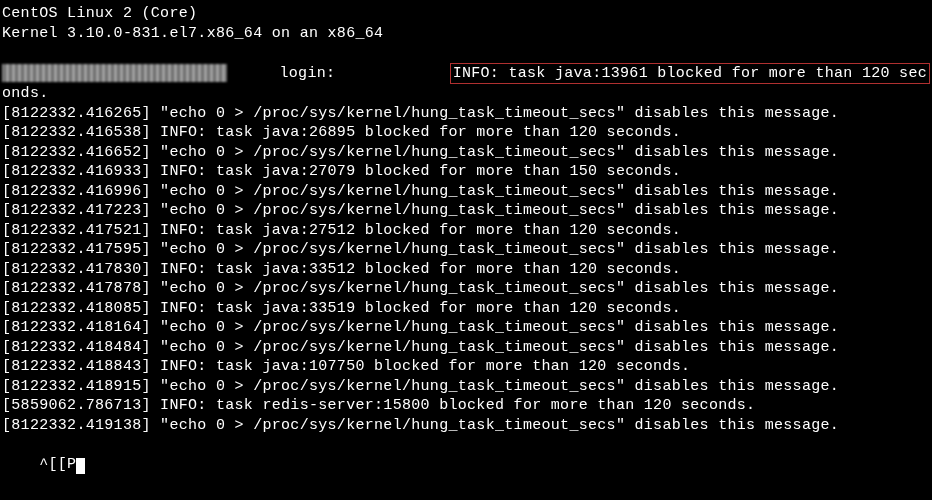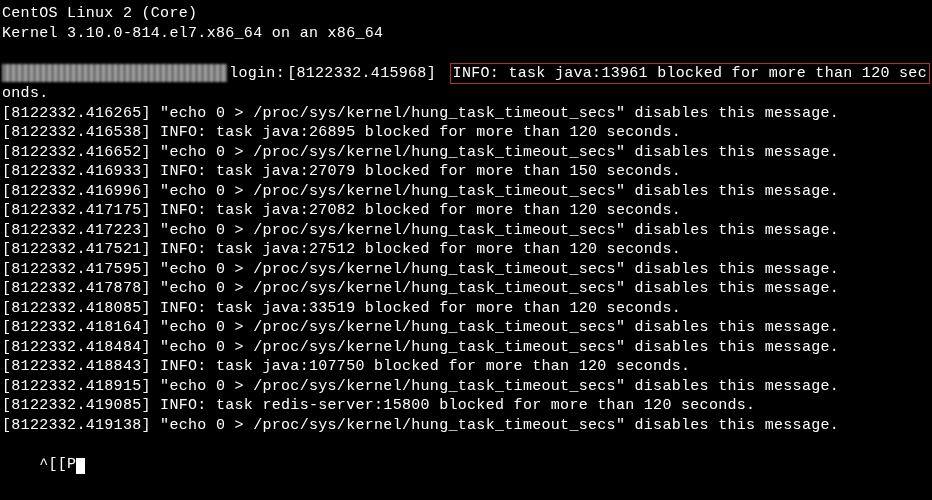--- a/index.html
+++ b/index.html
@@ -50,48 +50,47 @@
       height: 16px;
       background: #fff;
       vertical-align: bottom;
     }
   </style>
 </head>
 <body>
 
 <div>
   <div class="line">CentOS Linux 2 (Core)</div>
-  <div class="line">Kernel 3.10.0-814.el7.x86_64 on an x86_64</div>
+  <div class="line">Kernel 3.10.0-831.el7.x86_64 on an x86_64</div>
   <div class="line">&nbsp;</div>
 
   <div class="login-line">
     <span class="censored"></span>
     <span> login: </span>
-    <span>[8122332.415968]</span>
     <span>&nbsp;</span>
     <span class="highlight-box">INFO: task java:13961 blocked for more than 120 sec</span>
   </div>
   <div class="line">onds.</div>
 
   <div id="log-lines">
       <div class="line">[8122332.416265] "echo 0 &gt; /proc/sys/kernel/hung_task_timeout_secs" disables this message.</div>
       <div class="line">[8122332.416538] INFO: task java:26895 blocked for more than 120 seconds.</div>
       <div class="line">[8122332.416652] "echo 0 &gt; /proc/sys/kernel/hung_task_timeout_secs" disables this message.</div>
       <div class="line">[8122332.416933] INFO: task java:27079 blocked for more than 150 seconds.</div>
       <div class="line">[8122332.416996] "echo 0 &gt; /proc/sys/kernel/hung_task_timeout_secs" disables this message.</div>
-      <div class="line">[8122332.417175] INFO: task java:27082 blocked for more than 120 seconds.</div>
       <div class="line">[8122332.417223] "echo 0 &gt; /proc/sys/kernel/hung_task_timeout_secs" disables this message.</div>
       <div class="line">[8122332.417521] INFO: task java:27512 blocked for more than 120 seconds.</div>
       <div class="line">[8122332.417595] "echo 0 &gt; /proc/sys/kernel/hung_task_timeout_secs" disables this message.</div>
+      <div class="line">[8122332.417830] INFO: task java:33512 blocked for more than 120 seconds.</div>
       <div class="line">[8122332.417878] "echo 0 &gt; /proc/sys/kernel/hung_task_timeout_secs" disables this message.</div>
       <div class="line">[8122332.418085] INFO: task java:33519 blocked for more than 120 seconds.</div>
       <div class="line">[8122332.418164] "echo 0 &gt; /proc/sys/kernel/hung_task_timeout_secs" disables this message.</div>
       <div class="line">[8122332.418484] "echo 0 &gt; /proc/sys/kernel/hung_task_timeout_secs" disables this message.</div>
       <div class="line">[8122332.418843] INFO: task java:107750 blocked for more than 120 seconds.</div>
       <div class="line">[8122332.418915] "echo 0 &gt; /proc/sys/kernel/hung_task_timeout_secs" disables this message.</div>
-      <div class="line">[8122332.419085] INFO: task redis-server:15800 blocked for more than 120 seconds.</div>
+      <div class="line">[5859062.786713] INFO: task redis-server:15800 blocked for more than 120 seconds.</div>
       <div class="line">[8122332.419138] "echo 0 &gt; /proc/sys/kernel/hung_task_timeout_secs" disables this message.</div>
     </div>
 
   <div class="line">
     <span>^[[P</span><span class="cursor"></span>
   </div>
 </div>
 
 </body></html>

